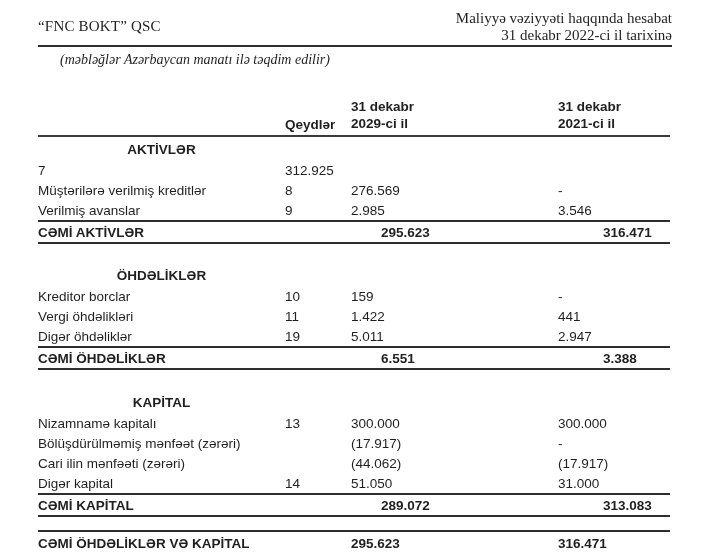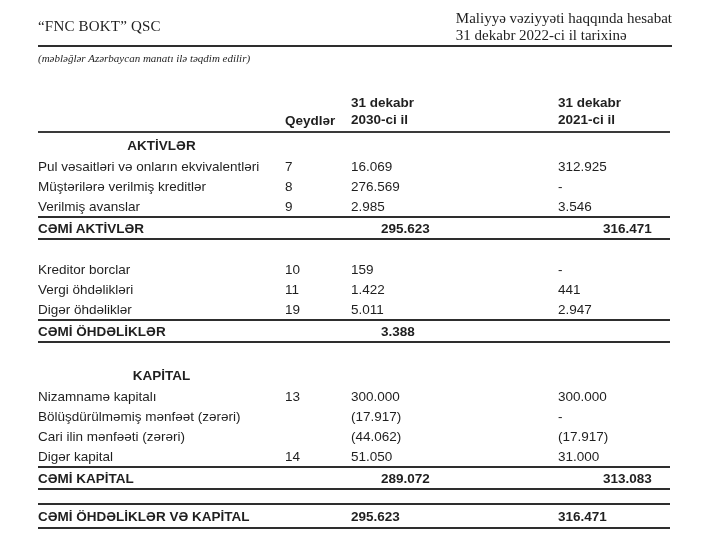--- a/index.html
+++ b/index.html
@@ -17,26 +17,26 @@
     margin:10px 34px 0 38px;
     display:flex;
     justify-content:space-between;
     align-items:flex-end;
     border-bottom:2px solid #2e2e2e;
     padding-bottom:1px;
     font-family:"Liberation Serif", serif;
     font-size:15px;
   }
   .company { padding-bottom:9px; letter-spacing:0.2px; }
-  .report-title { line-height:17px; }
+  .report-title { text-align:right; line-height:17px; }
   .subtitle {
-    margin:5px 34px 0 38px;
+    margin:5px 34px 0 60px;
     font-family:"Liberation Serif", serif;
     font-style:italic;
-    font-size:11px;
+    font-size:14px;
   }
   
   .fin-table { margin:30px 36px 0 38px; width:632px; font-size:13.5px; }
   .grid {
     display:grid;
     grid-template-columns:247px 66px 207px 107px;
     padding-right:5px;
     align-items:center;
   }
   .thead {
@@ -81,35 +81,33 @@
   </div>
   <div class="subtitle">(məbləğlər Azərbaycan manatı ilə təqdim edilir)</div>
 
   <div class="fin-table">
 
     <div class="grid thead">
       <div class="c-label"></div>
       <div class="c-note">Qeydlər</div>
       <div class="c-val yearhead">
         <div>31 dekabr</div>
-        <div>2030-ci il</div>
+        <div>2029-ci il</div>
       </div>
       <div class="c-val yearhead">
         <div>31 dekabr</div>
         <div>2021-ci il</div>
       </div>
     </div>
 
     <div class="grid sec-heading">
       <div class="c-label">AKTİVLƏR</div>
     </div>
     <div class="grid row">
-      <div class="c-label">Pul vəsaitləri və onların ekvivalentləri</div>
       <div class="c-note">7</div>
-      <div class="c-val">16.069</div>
       <div class="c-val">312.925</div>
     </div>
     <div class="grid row">
       <div class="c-label">Müştərilərə verilmiş kreditlər</div>
       <div class="c-note">8</div>
       <div class="c-val">276.569</div>
       <div class="c-val">-</div>
     </div>
     <div class="grid row">
       <div class="c-label">Verilmiş avanslar</div>
@@ -119,20 +117,23 @@
     </div>
     <div class="grid total">
       <div class="c-label">CƏMİ AKTİVLƏR</div>
       <div class="c-note"></div>
       <div class="c-val">295.623</div>
       <div class="c-val">316.471</div>
     </div>
 
     <div class="sec-gap-a"></div>
 
+    <div class="grid sec-heading">
+      <div class="c-label">ÖHDƏLİKLƏR</div>
+    </div>
     <div class="grid row">
       <div class="c-label">Kreditor borclar</div>
       <div class="c-note">10</div>
       <div class="c-val">159</div>
       <div class="c-val">-</div>
     </div>
     <div class="grid row">
       <div class="c-label">Vergi öhdəlikləri</div>
       <div class="c-note">11</div>
       <div class="c-val">1.422</div>
@@ -140,20 +141,21 @@
     </div>
     <div class="grid row">
       <div class="c-label">Digər öhdəliklər</div>
       <div class="c-note">19</div>
       <div class="c-val">5.011</div>
       <div class="c-val">2.947</div>
     </div>
     <div class="grid total">
       <div class="c-label">CƏMİ ÖHDƏLİKLƏR</div>
       <div class="c-note"></div>
+      <div class="c-val">6.551</div>
       <div class="c-val">3.388</div>
     </div>
 
     <div class="sec-gap-b"></div>
 
     <div class="grid sec-heading">
       <div class="c-label">KAPİTAL</div>
     </div>
     <div class="grid row">
       <div class="c-label">Nizamnamə kapitalı</div>

